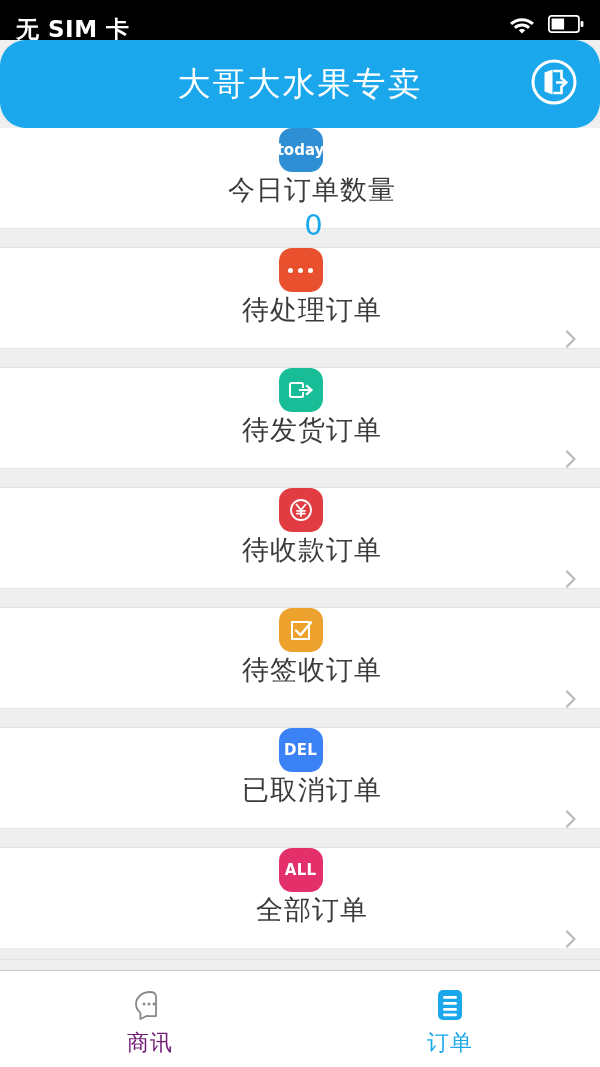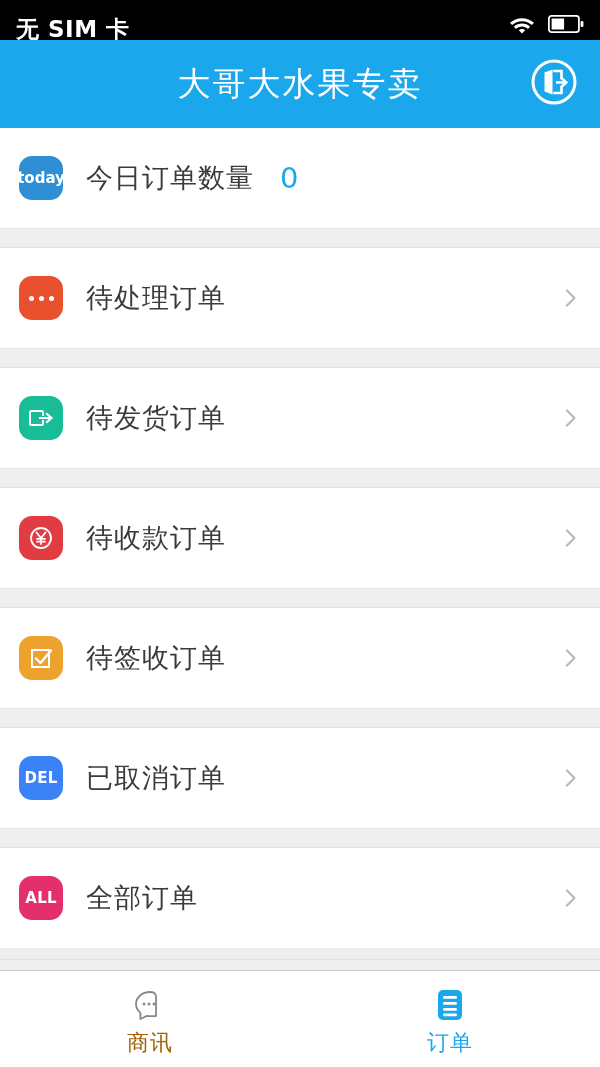--- a/index.html
+++ b/index.html
@@ -61,20 +61,21 @@
 
   
   .header {
     height: 88px;
     flex: 0 0 88px;
     background: #1ba7ec;
     display: flex;
     align-items: center;
     justify-content: center;
     position: relative;
+    border-radius: 26px;
   }
   .header-title {
     color: #ffffff;
     font-size: 33px;
     letter-spacing: 2px;
     font-weight: normal;
   }
   .header-action {
     position: absolute;
     right: 20px;
@@ -96,20 +97,21 @@
   }
   .row {
     height: 100px;
     background: #ffffff;
     display: flex;
     align-items: center;
     padding: 0 18px 0 19px;
     box-sizing: border-box;
     position: relative;
     cursor: pointer;
+    flex-direction: column;
   }
   .row-gap {
     height: 20px;
     background: #efefef;
     border-top: 1px solid #e2e2e2;
     border-bottom: 1px solid #e2e2e2;
     box-sizing: border-box;
   }
   .row-icon {
     width: 44px;
@@ -191,21 +193,21 @@
     height: 42px;
     display: flex;
     align-items: center;
     justify-content: center;
   }
   .tab-label {
     font-size: 22px;
     letter-spacing: 1px;
     line-height: 1;
   }
-  .tab.inactive .tab-label { color: #a16207; }
+  .tab.inactive .tab-label { color: #701a75; }
   .tab.active .tab-label { color: #1ba7ec; }
 </style>
 </head>
 <body>
 
 <div class="phone">
 
   <div class="status-bar">
     <div class="status-carrier">无 SIM 卡</div>
     <div class="status-right">

